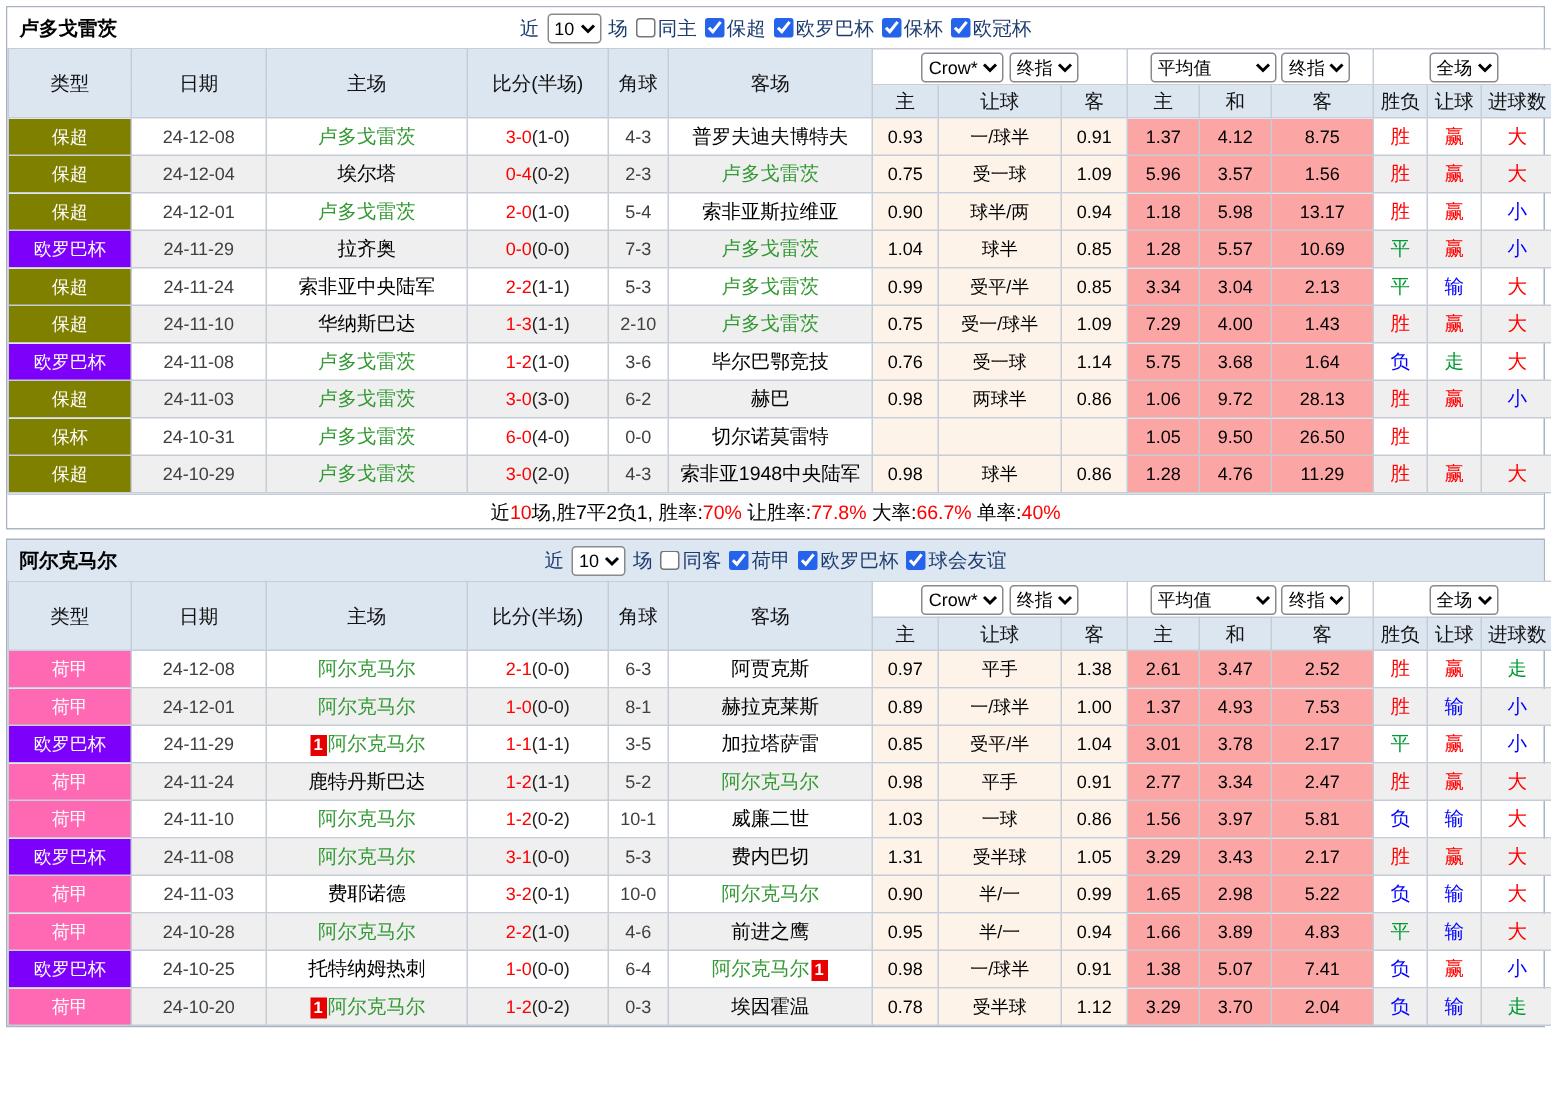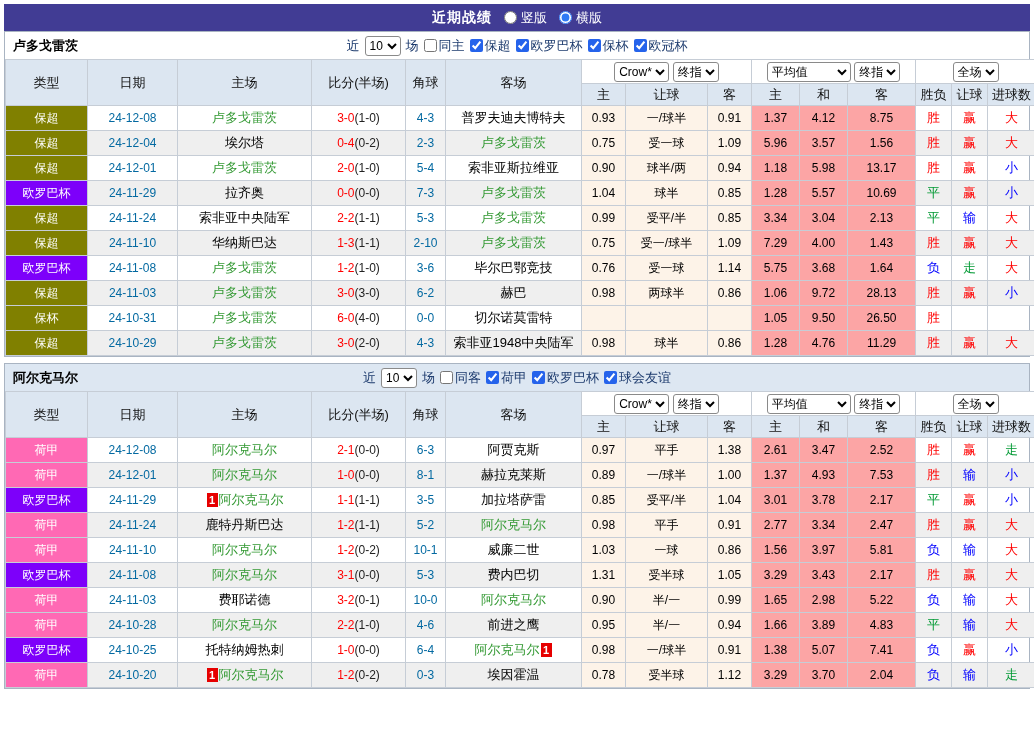--- a/index.html
+++ b/index.html
@@ -25,46 +25,35 @@
   table.grid { border-collapse:collapse; table-layout:fixed; width:100%; font-size:12px; }
   .grid th, .grid td { border:1px solid #c6cdd6; text-align:center; padding:0 2px; height:25px; overflow:hidden; white-space:nowrap; }
   .grid thead th { background:#dce6f1; font-weight:normal; font-size:13px; color:#111; }
   .grid thead tr.hdr-top th { height:24px; }
   .grid thead tr.hdr-sub th { height:22px; }
   .grid th.sel-cell { background:#fff; }
   tbody tr:nth-child(even) td:not(.odds):not(.avg) { background:#efefef; }
   td.odds { background:#fdf3e8; }
   td.avg  { background:#fca5a5; }
   td.league { color:#fff; font-size:12px; }
-  td.date, td.corner { color:#0369a1; }
+  td.date, td.corner { color:#404040; }
   .self { color:#339933; }
   td.team { font-size:13px; }
   .sc { color:#ff0000; }
   .half { color:#222; }
   .card { display:inline-block; background:#e60000; color:#fff; font-weight:bold; width:11px; height:14px; line-height:14px; font-size:11px; margin:0 1px; text-align:center; }
   .c-red { color:#ff0000; } .c-green { color:#009933; } .c-blue { color:#0000ff; }
   td.oc { font-size:13px; }
   .summary { height:23px; line-height:23px; text-align:center; font-size:13px; color:#000; border-top:1px solid #c6cdd6; background:#fff; }
 </style>
 </head>
 <body>
 
 <div class="page">
 
-  <div class="title-bar">
-    <span class="title">近期战绩</span>
-    <label class="radio-label">
-      <input type="radio" name="layout" style="">
-      <span>竖版</span>
-    </label>
-    <label class="radio-label">
-      <input type="radio" name="layout" checked="" style="">
-      <span>横版</span>
-    </label>
-  </div>
 
   <div class="section">
     <div class="filter-row">
       <span class="team-name">卢多戈雷茨</span>
       <div class="filters">
         <span>近</span>
         <select><option>10</option></select>
         <span>场</span>
         <label class="chk">
           <input type="checkbox" style="">
@@ -308,20 +297,21 @@
             <td class="avg">1.28</td>
             <td class="avg">4.76</td>
             <td class="avg">11.29</td>
             <td class="oc c-red">胜</td>
             <td class="oc c-red">赢</td>
             <td class="oc c-red">大</td>
           </tr>
         </tbody>
     </table>
 
+    <div class="summary"><span>近</span><span class="c-red">10</span><span>场,胜7平2负1, 胜率:</span><span class="c-red">70%</span><span> 让胜率:</span><span class="c-red">77.8%</span><span> 大率:</span><span class="c-red">66.7%</span><span> 单率:</span><span class="c-red">40%</span></div>
   </div>
 
   <div class="section">
     <div class="filter-row alt">
       <span class="team-name">阿尔克马尔</span>
       <div class="filters">
         <span>近</span>
         <select><option>10</option></select>
         <span>场</span>
         <label class="chk">

